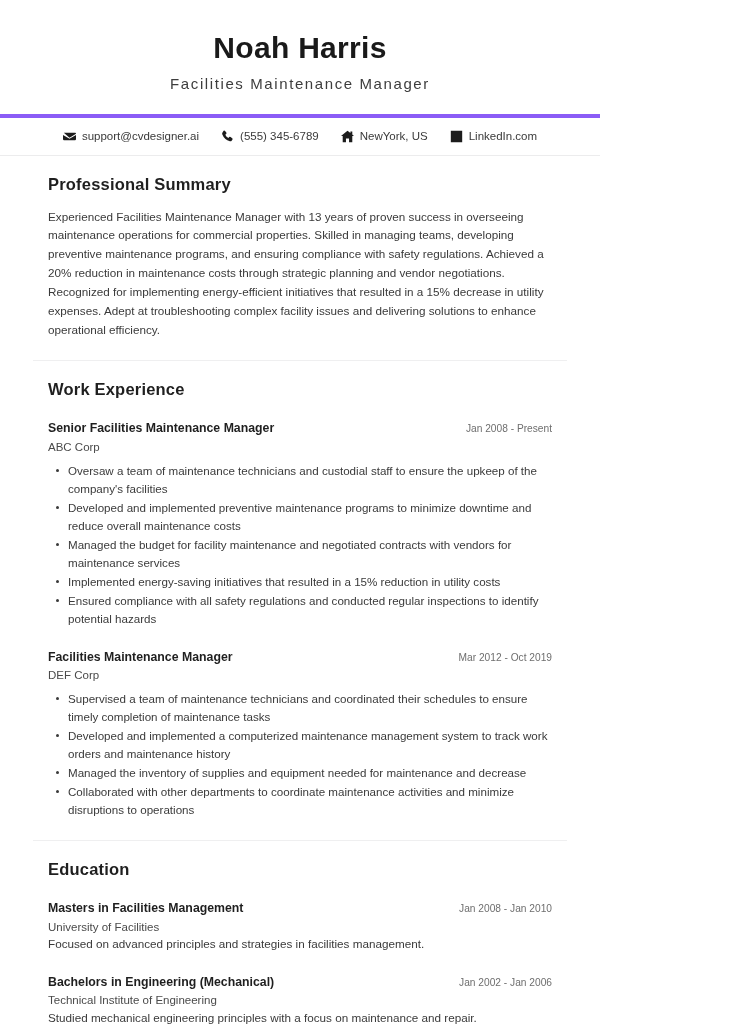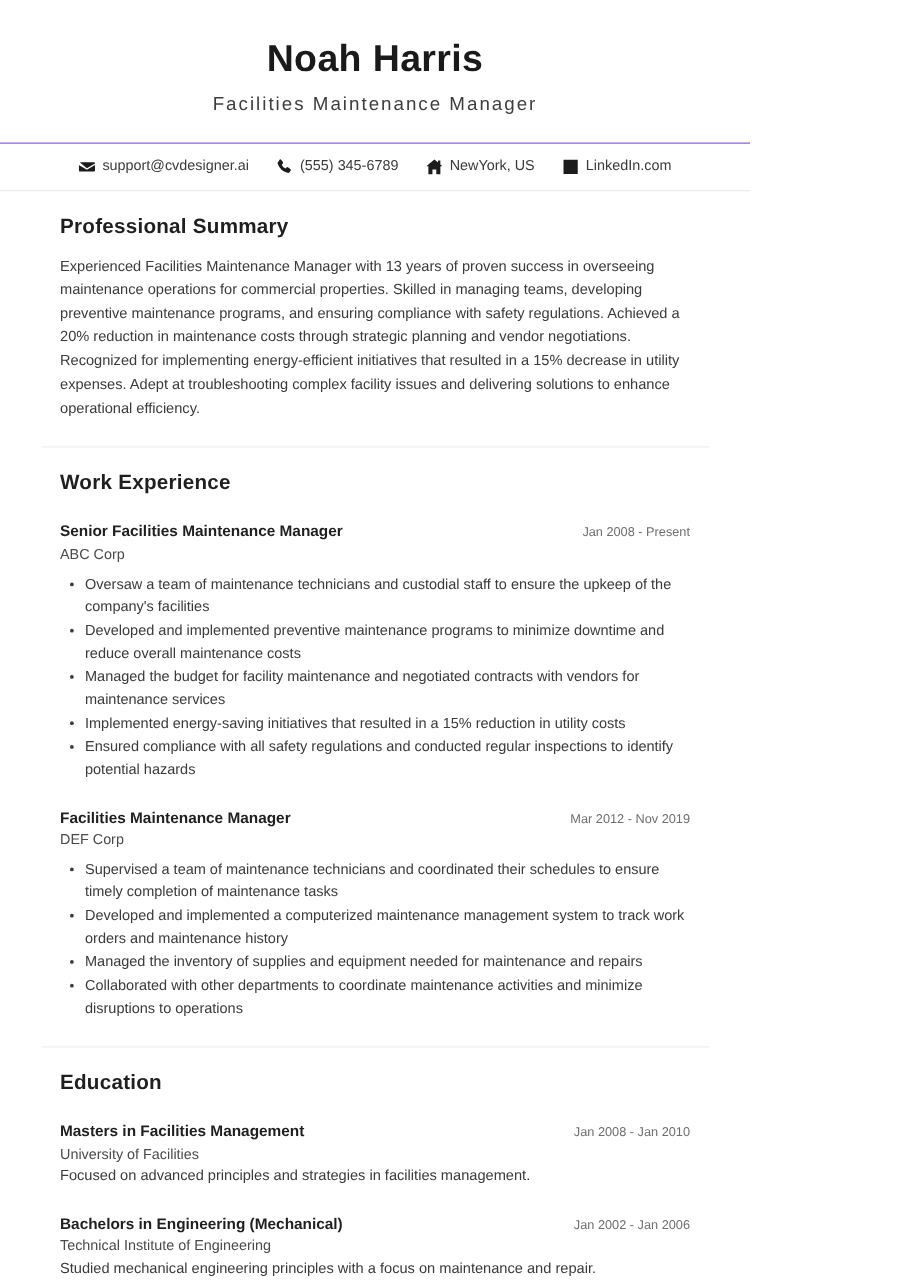--- a/index.html
+++ b/index.html
@@ -35,21 +35,21 @@
   .job-title {
     font-size: 15px;
     color: #3d3d3d;
     letter-spacing: 1.6px;
     margin-top: 8px;
     line-height: 1.3;
   }
 
   
   .contact-bar {
-    border-top: 1px solid #8b5cf6;
+    border-top: 4px solid #8b5cf6;
     border-bottom: 1px solid #ececed;
     padding: 12px 40px;
     display: flex;
     justify-content: center;
     align-items: center;
     gap: 22px;
     flex-wrap: wrap;
   }
   .contact-item {
     display: flex;
@@ -235,27 +235,27 @@
           <li>Developed and implemented preventive maintenance programs to minimize downtime and reduce overall maintenance costs</li>
           <li>Managed the budget for facility maintenance and negotiated contracts with vendors for maintenance services</li>
           <li>Implemented energy-saving initiatives that resulted in a 15% reduction in utility costs</li>
           <li>Ensured compliance with all safety regulations and conducted regular inspections to identify potential hazards</li>
         </ul>
       </div>
 
       <div class="entry">
         <div class="entry-head">
           <div class="entry-title">Facilities Maintenance Manager</div>
-          <div class="entry-date">Mar 2012 - Nov 2019</div>
+          <div class="entry-date">Mar 2012 - Oct 2019</div>
         </div>
         <div class="entry-sub">DEF Corp</div>
         <ul class="bullets">
           <li>Supervised a team of maintenance technicians and coordinated their schedules to ensure timely completion of maintenance tasks</li>
           <li>Developed and implemented a computerized maintenance management system to track work orders and maintenance history</li>
-          <li>Managed the inventory of supplies and equipment needed for maintenance and repairs</li>
+          <li>Managed the inventory of supplies and equipment needed for maintenance and decrease</li>
           <li>Collaborated with other departments to coordinate maintenance activities and minimize disruptions to operations</li>
         </ul>
       </div>
 
     </div>
   </div>
 
   <div class="section-divider"></div>
 
   <div class="section">

